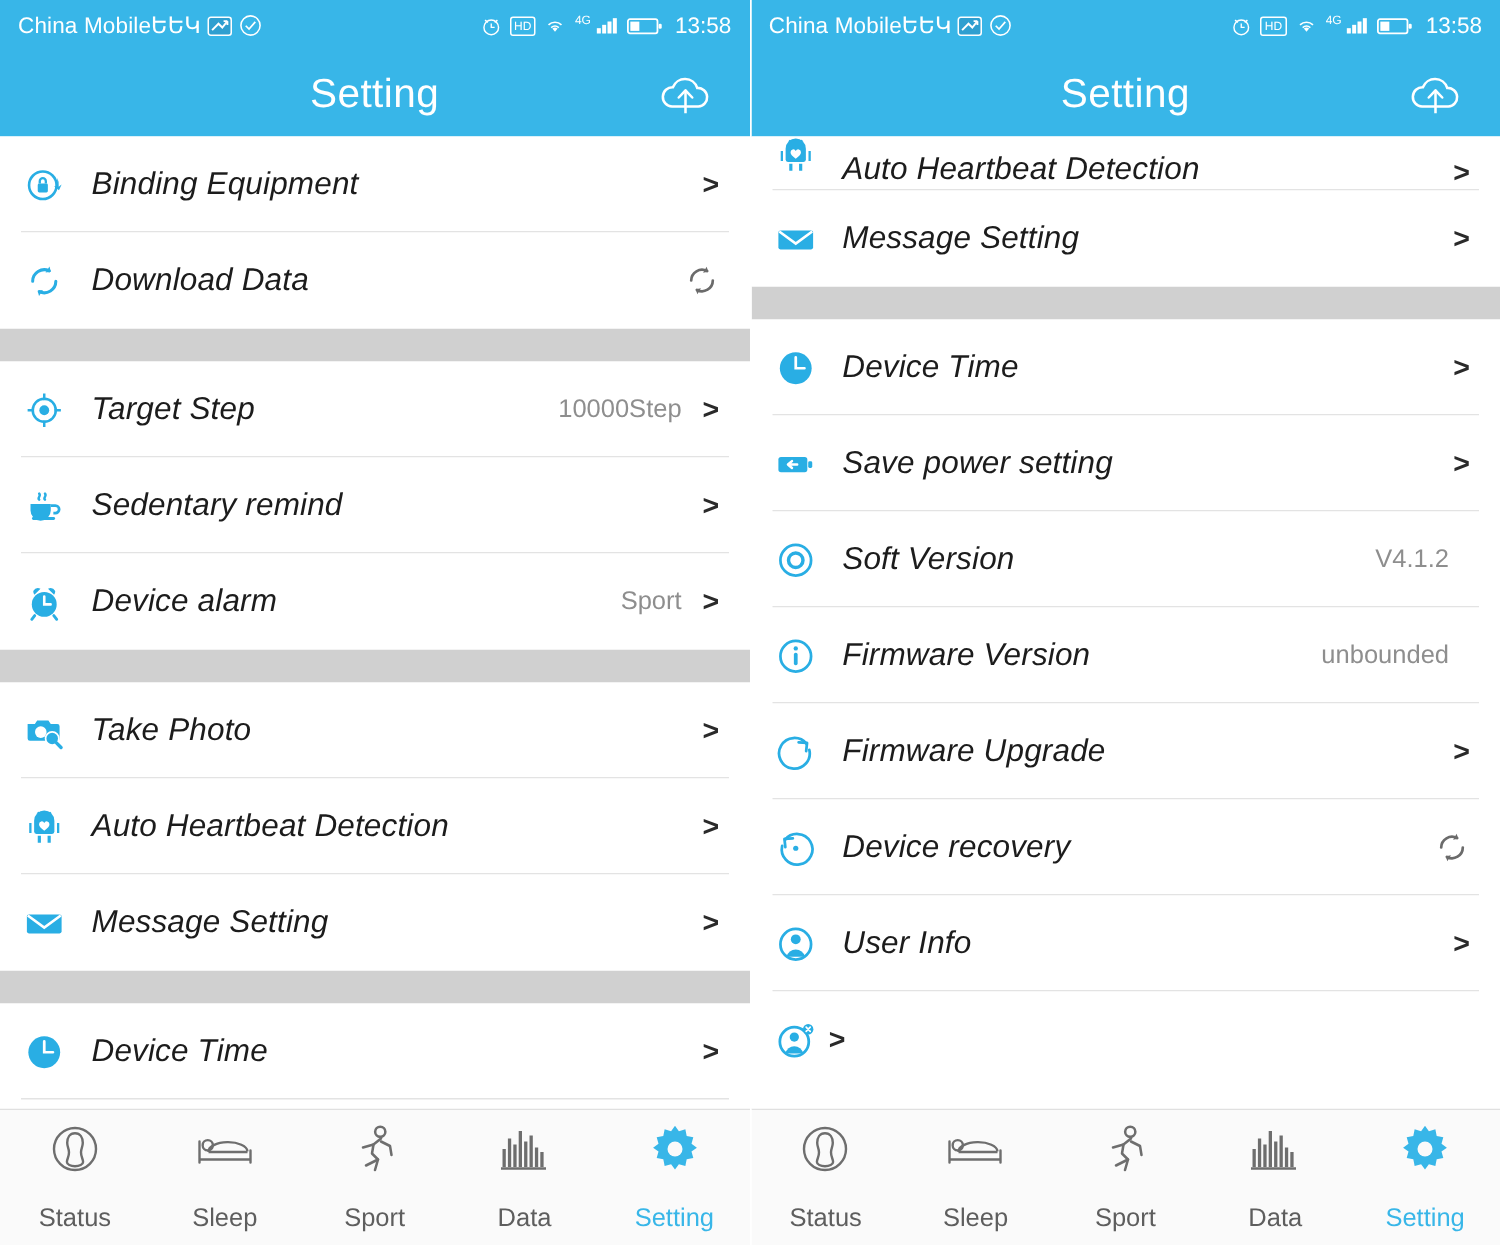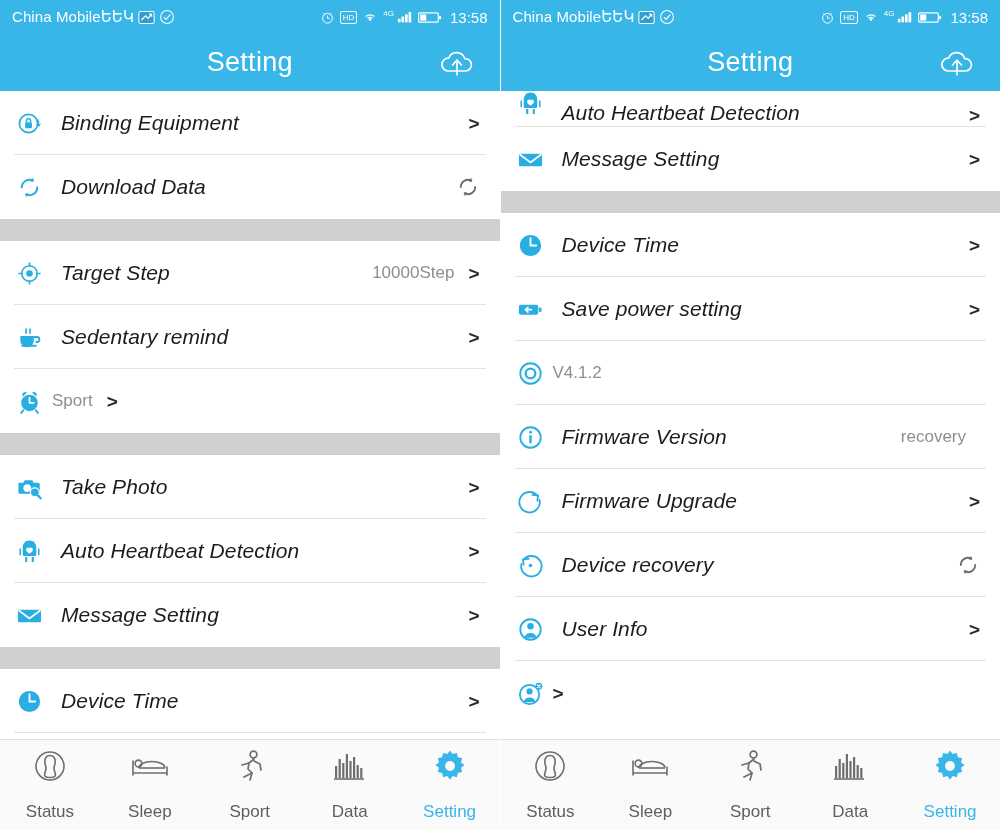--- a/index.html
+++ b/index.html
@@ -218,20 +218,21 @@
       <div class="row nosep">
         <span class="r-icon">
           <svg width="27" height="27" viewBox="0 0 28 28">
               <circle cx="14" cy="15.5" r="8.6" fill="#29aee4"></circle>
               <path d="M14 10 V15.5 H18.4" stroke="#ffffff" stroke-width="1.8" fill="none" stroke-linecap="round"></path>
               <path d="M6.4 6.2 a4 4 0 0 1 5-1.6 l-4.2 4.2 a4 4 0 0 1-0.8-2.6z" fill="#29aee4"></path>
               <path d="M21.6 6.2 a4 4 0 0 0-5-1.6 l4.2 4.2 a4 4 0 0 0 0.8-2.6z" fill="#29aee4"></path>
               <path d="M7.4 23.2 l-2 2.6 M20.6 23.2 l2 2.6" stroke="#29aee4" stroke-width="2" stroke-linecap="round"></path>
             </svg>
         </span>
+        <span class="r-label">Device alarm</span>
         <span class="r-value">Sport</span>
         <span class="chev">&gt;</span>
 
       </div>
 
       <div class="band"></div>
 
       <div class="row">
         <span class="r-icon">
           <svg width="27" height="27" viewBox="0 0 28 28">
@@ -473,34 +474,35 @@
         <span class="sep"></span>
       </div>
 
       <div class="row">
         <span class="r-icon">
           <svg width="27" height="27" viewBox="0 0 28 28">
               <circle cx="14" cy="14" r="10.6" fill="none" stroke="#29aee4" stroke-width="1.9"></circle>
               <circle cx="14" cy="14" r="5" fill="none" stroke="#29aee4" stroke-width="2.4"></circle>
             </svg>
         </span>
+        <span class="r-label">Soft Version</span>
         <span class="r-value">V4.1.2</span>
         <span class="sep"></span>
       </div>
 
       <div class="row">
         <span class="r-icon">
           <svg width="27" height="27" viewBox="0 0 28 28">
               <circle cx="14" cy="14" r="10.6" fill="none" stroke="#29aee4" stroke-width="1.9"></circle>
               <circle cx="14" cy="8.6" r="1.5" fill="#29aee4"></circle>
               <rect x="12.7" y="11.6" width="2.6" height="8.6" rx="1.2" fill="#29aee4"></rect>
             </svg>
         </span>
         <span class="r-label">Firmware Version</span>
-        <span class="r-value">recovery</span>
+        <span class="r-value">unbounded</span>
         <span class="sep"></span>
       </div>
 
       <div class="row">
         <span class="r-icon">
           <svg width="27" height="27" viewBox="0 0 28 28">
               <path d="M21.4 8.2 A10.6 10.6 0 1 0 23.4 12.4" fill="none" stroke="#29aee4" stroke-width="1.9" stroke-linecap="round"></path>
               <path d="M16 7.2 l5.8 0.4 -0.6 5.6" fill="none" stroke="#29aee4" stroke-width="1.9" stroke-linecap="round" stroke-linejoin="round"></path>
             </svg>
         </span>

